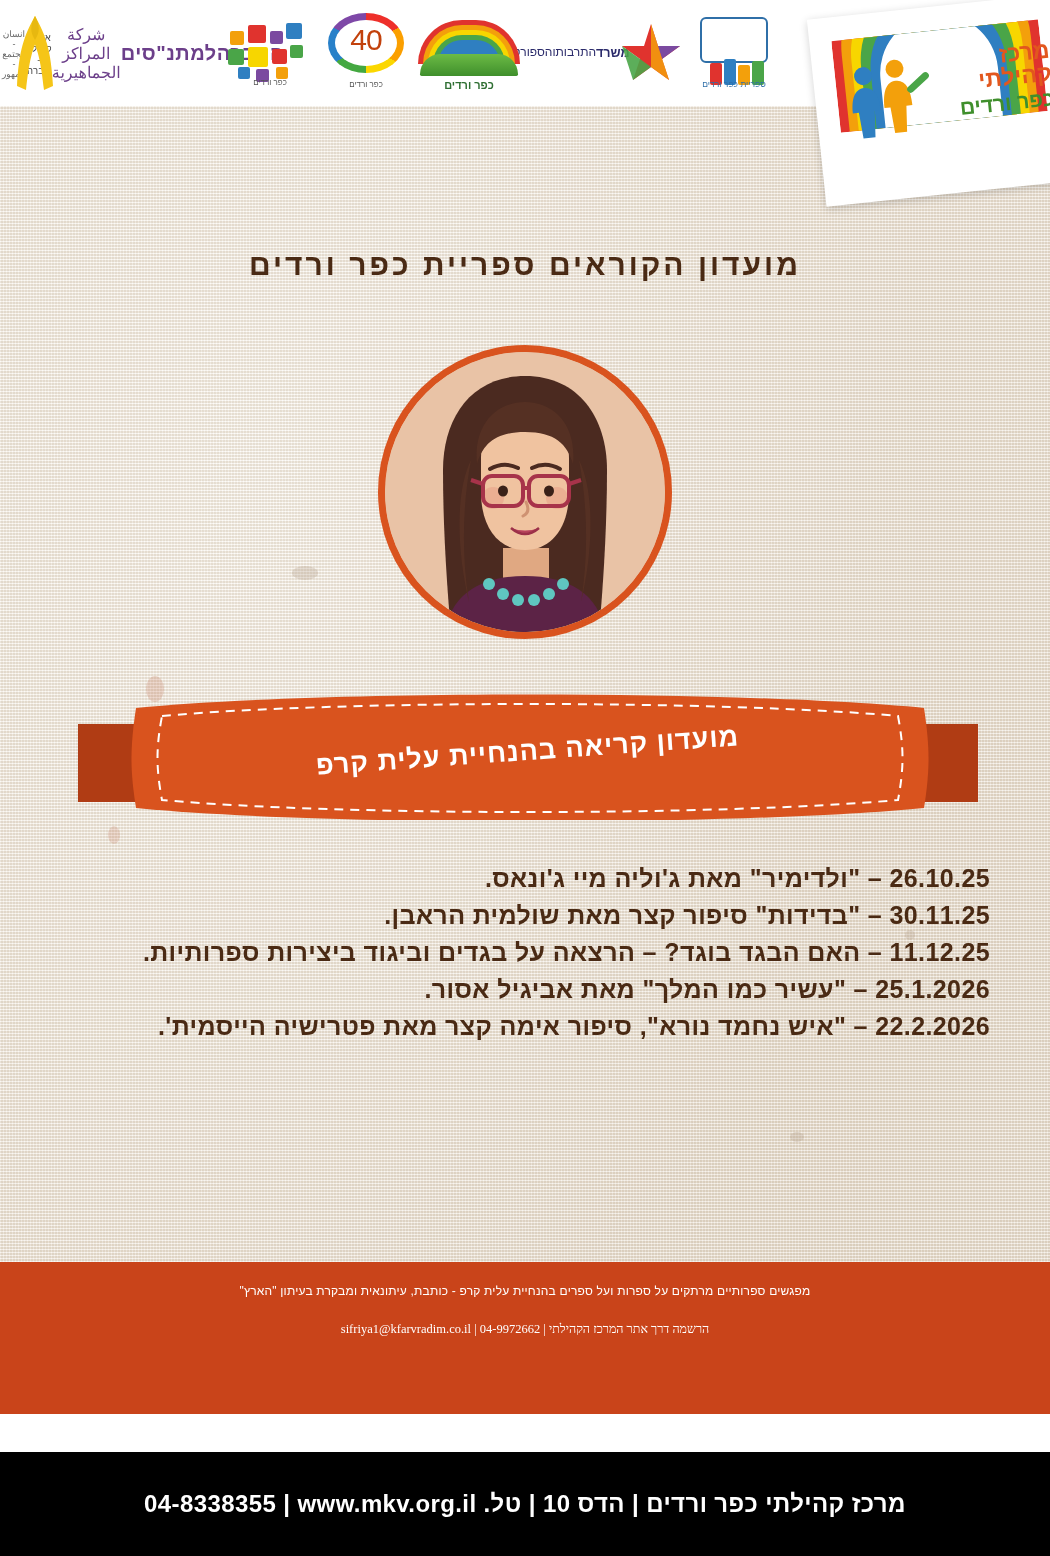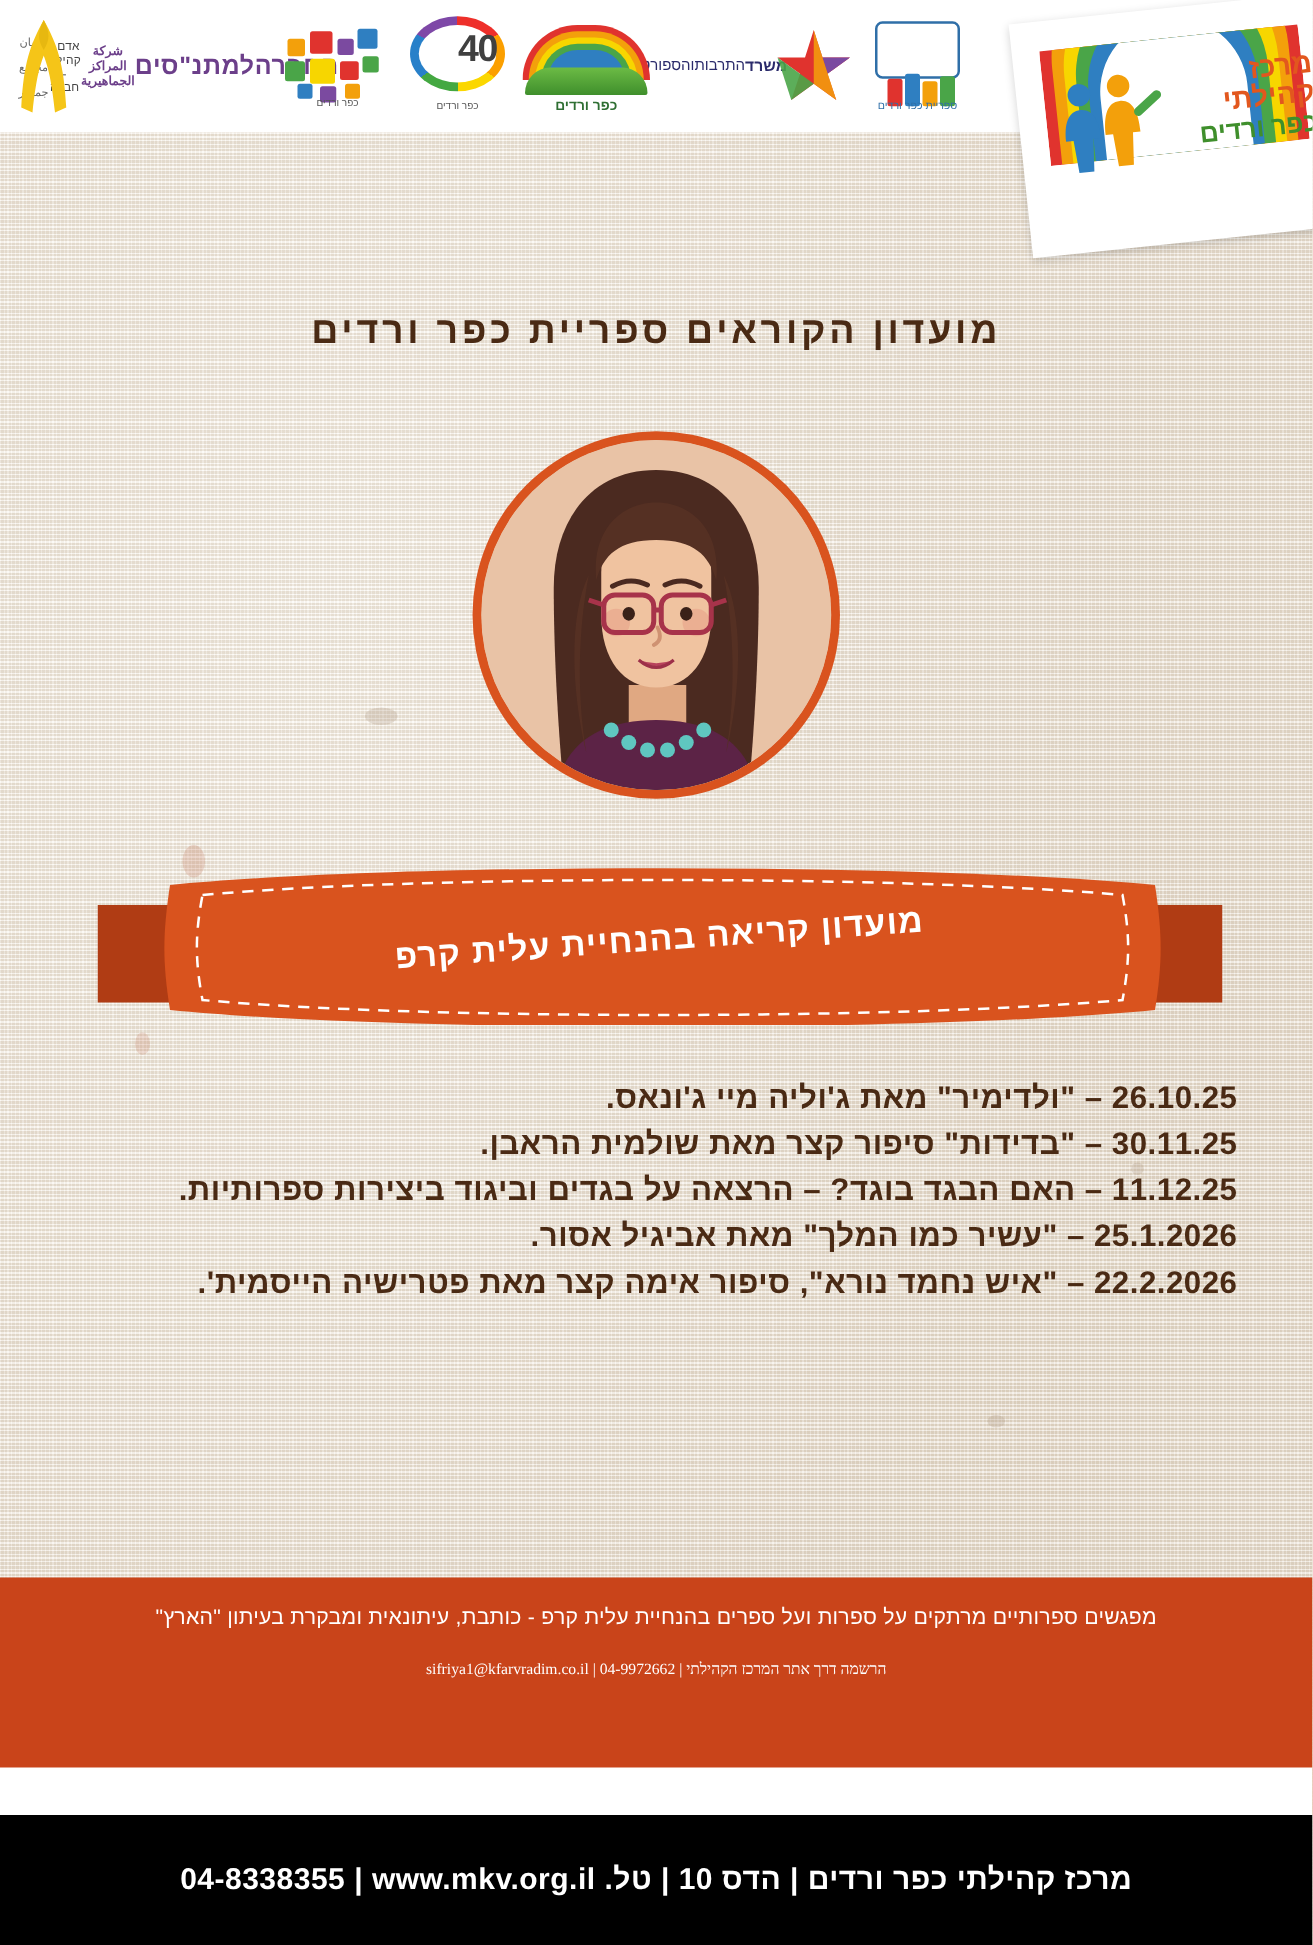--- a/index.html
+++ b/index.html
@@ -49,43 +49,43 @@
 
   
   .ribbon-logo { width: 58px; height: 86px; position: relative; }
   .ribbon-logo svg { display: block; }
 
   
   .matnasim { width: 150px; text-align: center; direction: rtl; }
   .matnasim .t1 { font-size: 20px; font-weight: bold; color: #6c3f8a; letter-spacing: .5px; line-height: 1.02; }
   .matnasim .t2 { font-size: 9.5px; color: #444; margin-top: 2px; letter-spacing: .2px; }
   .matnasim .t3 { font-size: 9px; color: #666; margin-top: 1px; direction: rtl; }
-  .matnasim .ar { font-size: 10px; color: #6c3f8a; font-weight: bold; }
+  .matnasim .ar { font-size: 16px; color: #6c3f8a; font-weight: normal; }
 
   
   .squares { width: 96px; height: 64px; position: relative; }
   .squares i { position: absolute; display: block; border-radius: 2px; }
   .squares .lbl { position: absolute; right: 0; bottom: -2px; font-size: 8px; color: #555; direction: rtl; width: 100%; text-align: center; }
 
   
   .badge40 { width: 88px; height: 84px; position: relative; }
   .badge40 .ring {
     position: absolute; left: 6px; top: 2px; width: 76px; height: 60px;
     border-radius: 50%;
     background: conic-gradient(#e0332e 0 18%, #f3a00b 18% 34%, #f7d600 34% 50%, #4aa548 50% 66%, #2f7fc1 66% 82%, #7b4aa0 82% 100%);
     filter: saturate(1.1);
   }
   .badge40 .ring:after {
     content: "";
     position: absolute; left: 7px; top: 7px; right: 7px; bottom: 7px;
     background: #fff; border-radius: 50%;
   }
   .badge40 .num {
-    position: absolute; left: 16px; top: 12px; width: 88px; text-align: center;
-    font-size: 30px; font-weight: bold; color: #404040; letter-spacing: -1px;
+    position: absolute; left: 0; top: 12px; width: 88px; text-align: center;
+    font-size: 30px; font-weight: normal; color: #c2410c; letter-spacing: -1px;
   }
   .badge40 .sub { position: absolute; left: 0; bottom: 6px; width: 88px; text-align: center; font-size: 8px; color: #555; direction: rtl; }
 
   
   .kv-small { width: 110px; height: 78px; position: relative; }
   .kv-small .rb { position: absolute; left: 4px; top: 6px; width: 102px; height: 44px; overflow: hidden; }
   .kv-small .rb i { position: absolute; left: 0; width: 102px; height: 44px; border-radius: 51px 51px 0 0; }
   .kv-small .green-hill {
     position: absolute; left: 6px; bottom: 16px; width: 98px; height: 22px;
     background: linear-gradient(#6cbb45, #3f8f2c);
@@ -214,21 +214,21 @@
     left: 0; right: 0;
     top: 1262px;
     height: 190px;
     background: #c9441a;
     color: #fff;
     z-index: 4;
     direction: rtl;
     text-align: center;
     padding-top: 22px;
   }
-  .orange .line1 { font-size: 17px; letter-spacing: .2px; }
+  .orange .line1 { font-size: 12px; letter-spacing: .2px; }
   .orange .line2 { font-size: 24px; font-weight: bold; margin-top: 26px; letter-spacing: .3px; }
   .orange .line3 {
     font-size: 12.5px; margin-top: 24px; direction: rtl;
     font-family: "Liberation Serif", serif;
   }
   .orange .line3 .ltr { direction: ltr; unicode-bidi: embed; }
 
   
   .blackbar {
     position: absolute;

